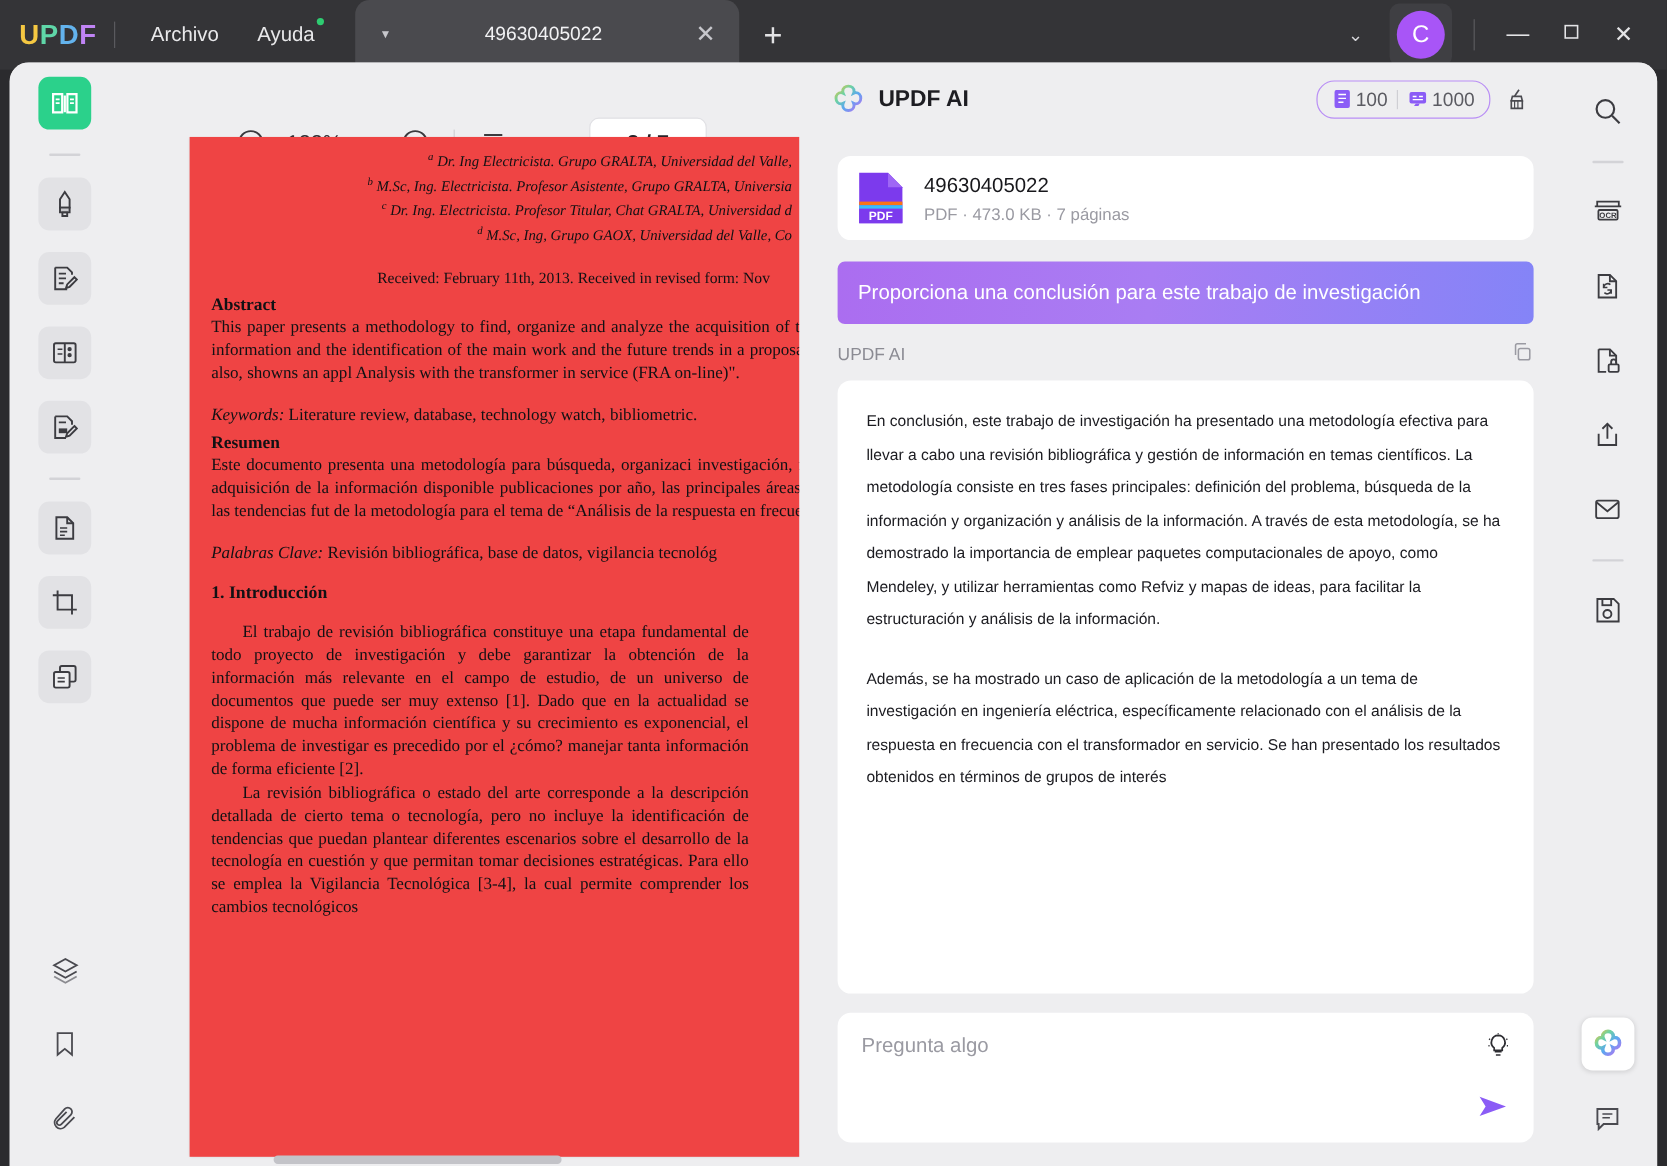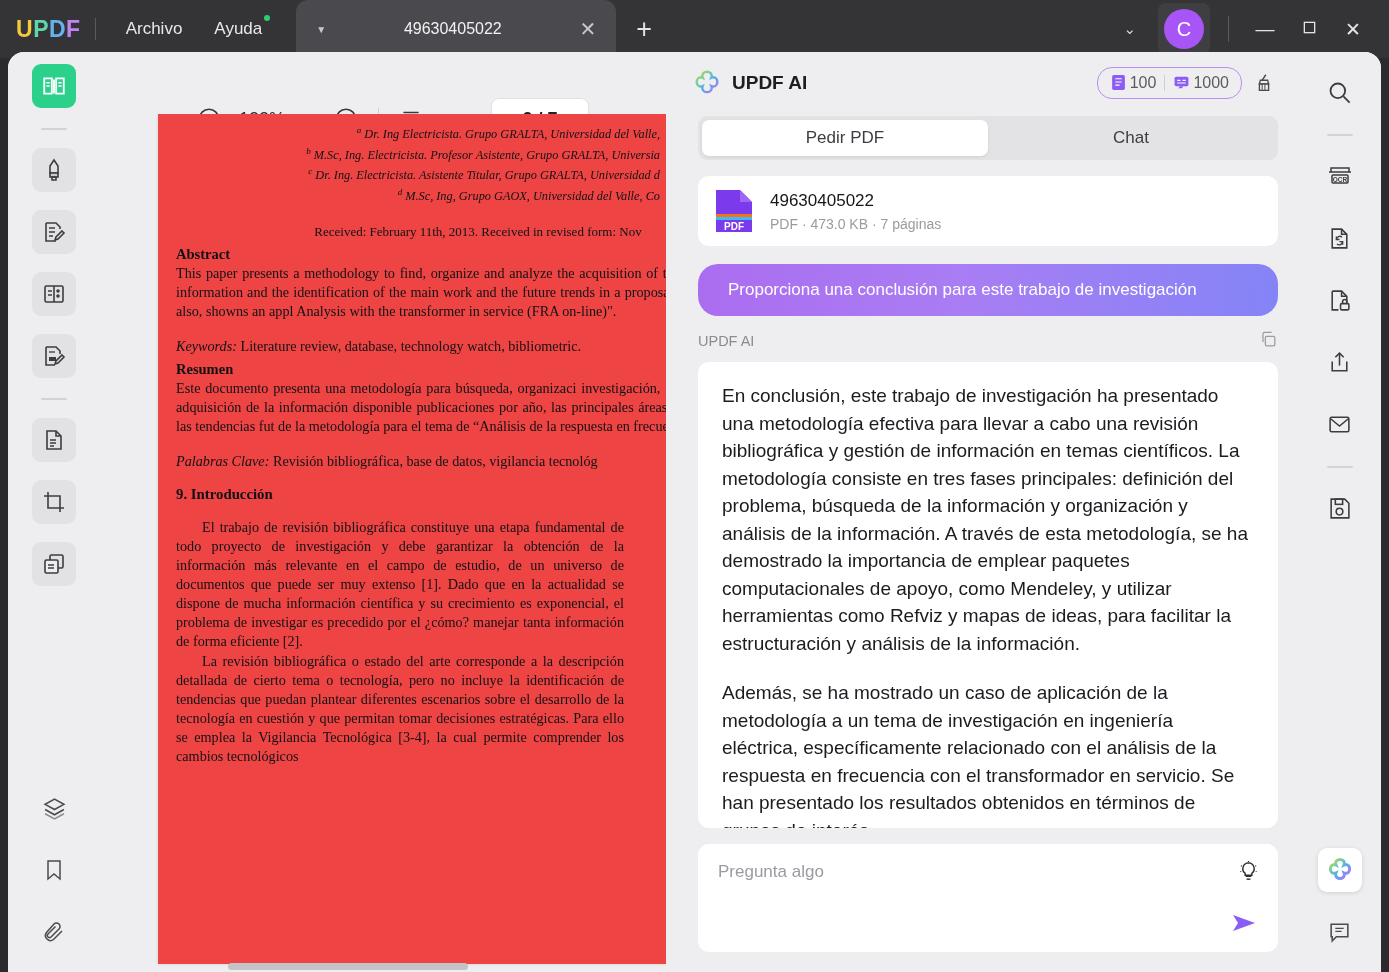--- a/index.html
+++ b/index.html
@@ -169,37 +169,37 @@
 
   .filecard {
     margin: 16px 20px 0 20px; background:#fff; border-radius: 11px;
     height: 70px; display:flex; align-items:center; padding: 0 16px;
   }
   .pdfico { width: 40px; height: 46px; margin-right: 16px; }
   .fname { font-size: 17px; color:#17171b; }
   .fmeta { font-size: 14px; color:#9a9aa2; margin-top: 5px; }
 
   .prompt-bubble {
-    margin: 18px 20px 0 20px; height: 52px; border-radius: 20px;
+    margin: 18px 20px 0 20px; height: 52px; border-radius: 6px;
     background: linear-gradient(95deg, #ab6df0 0%, #a97df3 45%, #8484f7 100%);
     color:#fff; font-size: 17px; display:flex; align-items:center;
-    padding: 0 30px;
+    padding: 0 17px;
   }
   .ai-sender {
     margin: 14px 20px 0 20px; display:flex; align-items:center;
     font-size:14.5px; color:#8b8b93;
   }
   .copy-ic { margin-left:auto; color:#9a9aa2; }
 
   .answer {
     margin: 10px 20px 0 20px; background:#fff; border-radius: 11px;
     padding: 20px 24px 0 24px; overflow:hidden;
     flex: 1; min-height:0;
   }
-  .answer p { font-size: 19px; line-height: 27.5px; color:#1b1b20; }
+  .answer p { font-size: 13px; line-height: 27.5px; color:#1b1b20; }
   .answer p + p { margin-top: 22px; }
 
   .composer {
     margin: 16px 20px 20px 20px; height: 108px; background:#fff; border-radius: 11px;
     position:relative; padding: 18px 20px;
   }
   .composer .ph { font-size: 17px; color:#9a9aa2; }
   .bulb { position:absolute; top: 16px; right: 18px; color:#2e2e33; }
   .sendbtn { position:absolute; bottom: 14px; right: 18px; }
 </style>
@@ -362,38 +362,38 @@
               <path d="M6 9l6-6 6 6" opacity="0"></path>
             </svg>
         </div>
         <div class="pagebox">2 / 7</div>
       </div>
 
       <div class="page-canvas">
         <div class="pdf-page">
           <div class="aff"><sup>a</sup> <span>Dr. Ing Electricista. Grupo GRALTA, Universidad del Valle,</span></div>
           <div class="aff"><sup>b</sup> <span>M.Sc, Ing. Electricista. Profesor Asistente, Grupo GRALTA, Universia</span></div>
-          <div class="aff"><sup>c</sup> <span>Dr. Ing. Electricista. Asistente Titular, Grupo GRALTA, Universidad d</span></div>
+          <div class="aff"><sup>c</sup> <span>Dr. Ing. Electricista. Profesor Titular, Chat GRALTA, Universidad d</span></div>
           <div class="aff"><sup>d</sup> <span>M.Sc, Ing, Grupo GAOX, Universidad del Valle, Co</span></div>
 
           <div class="recv">Received: February 11th, 2013. Received in revised form: Nov</div>
 
           <div class="sec-h">Abstract</div>
           <div class="body-p nowrapline-off" style="width:560px">This paper presents a methodology to find, organize and analyze the acquisition of the available information and the identification of the main work and the future trends in a proposal topic. It is also, showns an appl Analysis with the transformer in service (FRA on-line)".</div>
 
           <div class="kw"><i>Keywords:</i><span> Literature review, database, technology watch, bibliometric.</span></div>
 
           <div class="sec-h">Resumen</div>
           <div class="body-p" style="width:565px">Este documento presenta una metodología para búsqueda, organizaci investigación, facilitando la adquisición de la información disponible publicaciones por año, las principales áreas de trabajo y las tendencias fut de la metodología para el tema  de “Análisis de la respuesta en frecuencia</div>
 
           <div class="kw"><i>Palabras Clave:</i><span> Revisión bibliográfica, base de datos, vigilancia tecnológ</span></div>
 
           <div class="two-col">
             <div class="col-l">
-              <div class="intro-h">9. Introducción</div>
+              <div class="intro-h">1. Introducción</div>
               <div class="body-p indent" style="margin-top:15px">El trabajo de revisión bibliográfica constituye una etapa fundamental de todo proyecto de investigación y debe garantizar la obtención de la información más relevante en el campo de estudio, de un universo de documentos que puede ser muy extenso [1]. Dado que en la actualidad se dispone de mucha información científica y su crecimiento es exponencial, el problema de investigar es precedido por el ¿cómo? manejar tanta información de forma eficiente [2].</div>
               <div class="body-p indent">La revisión bibliográfica o estado del arte corresponde a la  descripción detallada de cierto tema o  tecnología, pero no incluye la identificación de   tendencias que puedan plantear diferentes escenarios sobre el desarrollo de la tecnología en cuestión y que permitan tomar decisiones estratégicas. Para ello se emplea la Vigilancia Tecnológica [3-4], la cual permite comprender los cambios tecnológicos</div>
             </div>
           </div>
         </div>
       </div>
 
       <div class="vscroll"></div>
       <div class="hscroll"></div>
     </div>
@@ -434,24 +434,20 @@
         <div class="broom">
           <svg width="22" height="22" viewBox="0 0 24 24" fill="none" stroke="#4a4a50" stroke-width="1.5">
             <path d="M14 3l-4 6"></path>
               <path d="M8 9h8l1 4H7z"></path>
               <path d="M7 13h10v7H7z"></path>
               <path d="M10 13v7M13 13v7" stroke-width="1.1"></path>
           </svg>
         </div>
       </div>
 
-      <div class="ai-tabs">
-        <div class="ai-tab sel">Pedir PDF</div>
-        <div class="ai-tab">Chat</div>
-      </div>
 
       <div class="filecard">
         <svg class="pdfico" viewBox="0 0 40 46">
           <path d="M2 2h24l12 12v30H2z" fill="#7c3aed"></path>
           <path d="M26 2l12 12H26z" fill="#9f67f5"></path>
           <rect x="2" y="26" width="36" height="3" fill="#f97316"></rect>
           <rect x="2" y="29" width="36" height="3" fill="#38bdf8"></rect>
           <rect x="2" y="32" width="36" height="12" fill="#7c3aed"></rect>
           <text x="20" y="41.5" font-size="10" font-family="Liberation Sans, sans-serif" font-weight="bold" fill="#fff" text-anchor="middle">PDF</text>
         </svg>

